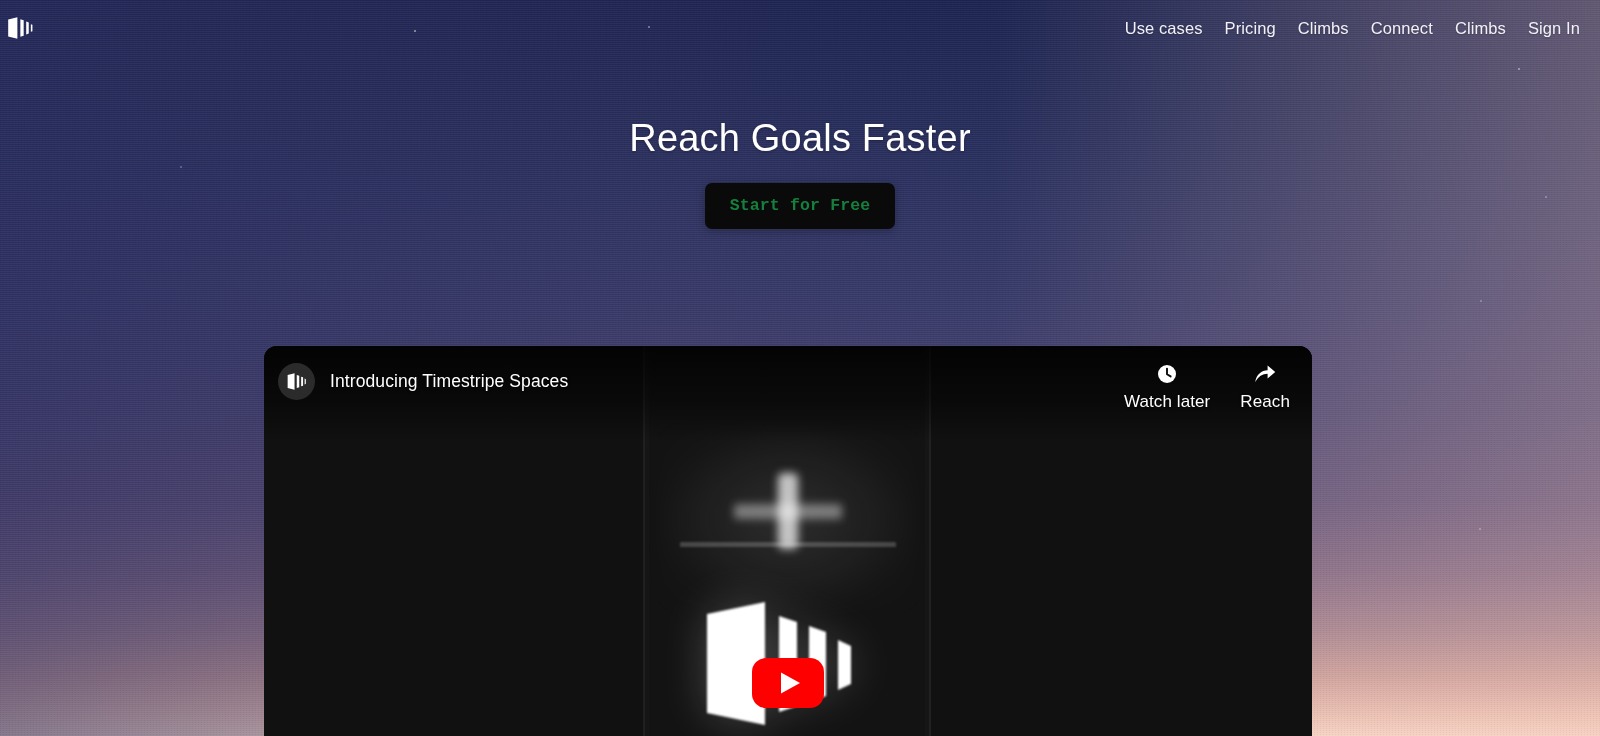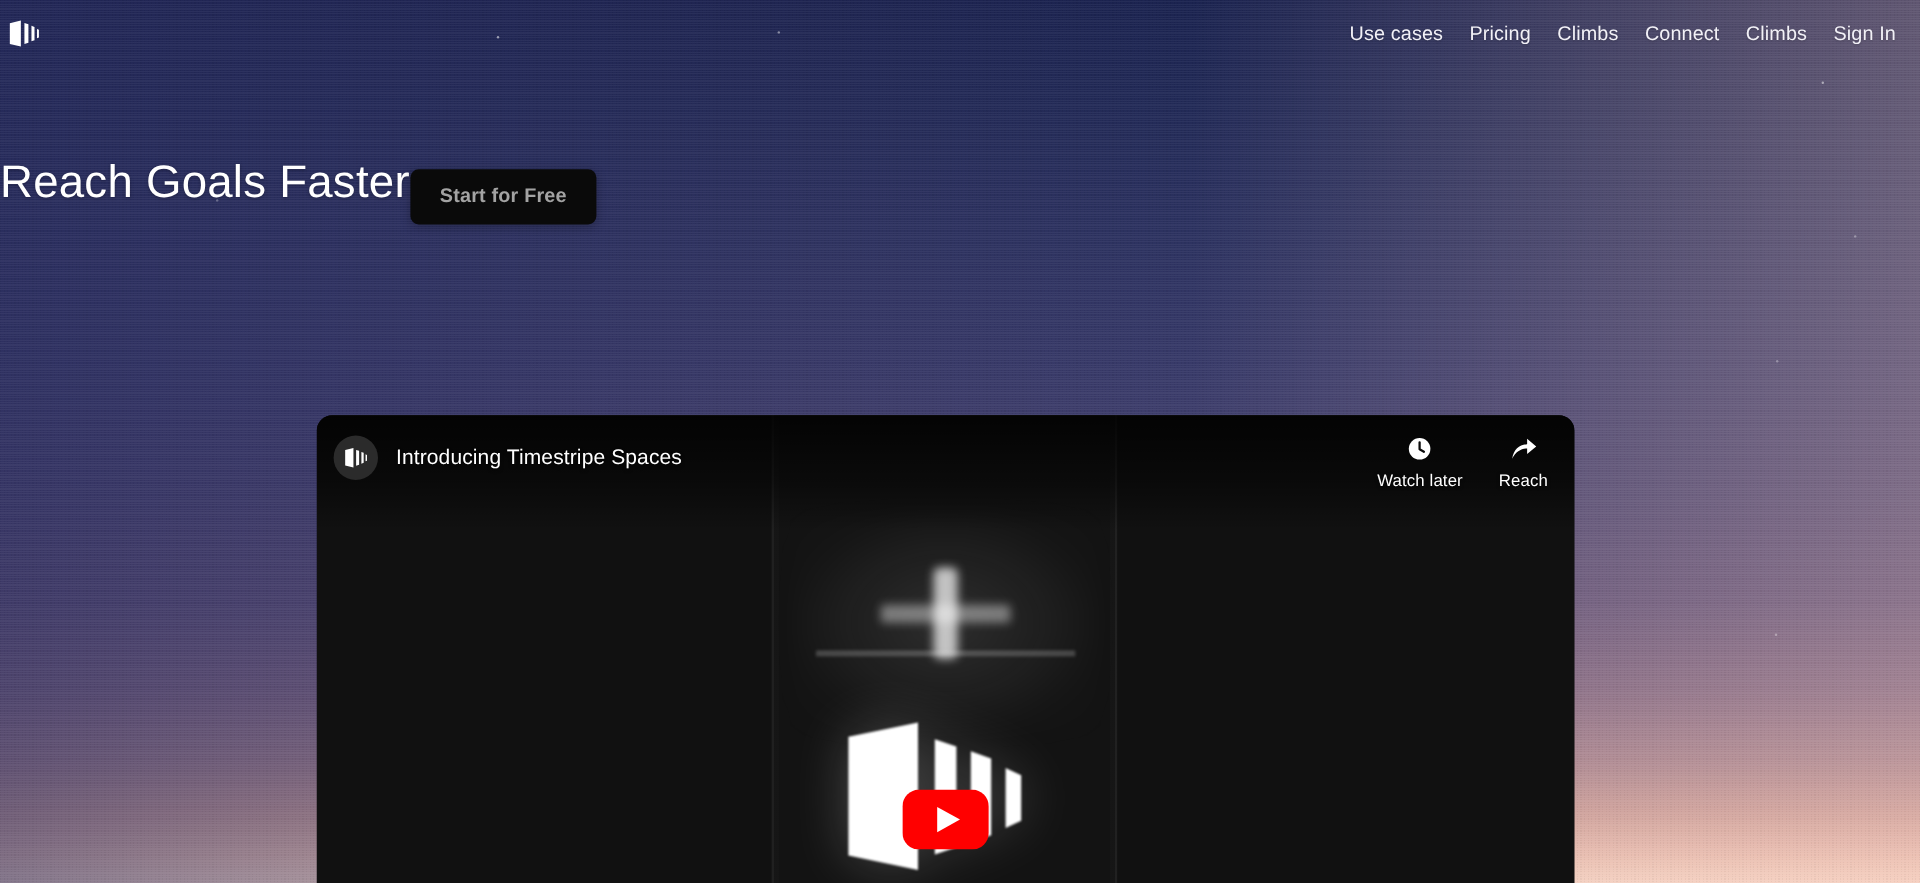--- a/index.html
+++ b/index.html
@@ -68,21 +68,21 @@
     text-decoration:none;
     white-space:nowrap;
     cursor:pointer;
     text-shadow:0 1px 2px rgba(0,0,0,.22);
   }
 
   
   #hero {
     position:absolute; top:0; left:0; width:1600px;
     padding-top:118px;
-    display:flex; flex-direction:row; align-items:center;
+    display:flex; flex-direction:column; align-items:center;
     z-index:4;
   }
   #hero-title {
     color:#ffffff;
     font-size:38px;
     font-weight:400;
     line-height:1.1;
     letter-spacing:.2px;
     text-shadow:0 1px 3px rgba(0,0,0,.28);
   }
@@ -92,24 +92,24 @@
     text-align:center;
     color:#f3f2f8;
     font-size:16.8px;
     line-height:1.38;
     letter-spacing:.05px;
     text-shadow:0 1px 2px rgba(0,0,0,.25);
   }
   #cta {
     margin-top:23px;
     background:#0a0a0a;
-    color:#a3a3a3;
+    color:#15803d;
     border:none;
     border-radius:7px;
-    font-family:Liberation Sans, sans-serif;
+    font-family:Liberation Mono, monospace;
     font-size:16.5px;
     font-weight:700;
     letter-spacing:.15px;
     padding:13px 25px 14px;
     cursor:pointer;
     box-shadow:0 2px 8px rgba(0,0,0,.25);
   }
 
   
   #video {
@@ -213,21 +213,21 @@
   #vactions {
     margin:17px 22px 0 auto;
     display:flex; align-items:flex-start; gap:30px;
   }
   .vaction {
     display:flex; flex-direction:column; align-items:center; gap:9px;
     cursor:pointer; min-width:40px;
   }
   .vaction .glyph { height:21px; display:flex; align-items:center; justify-content:center; }
   .vaction .lbl {
-    color:#ffffff; font-size:14px; line-height:1; letter-spacing:.1px;
+    color:#ffffff; font-size:17px; line-height:1; letter-spacing:.1px;
     white-space:nowrap;
     text-shadow:0 1px 3px rgba(0,0,0,.6);
   }
 </style>
 </head>
 <body>
 
 <div id="page">
 
   <div id="grain"></div>

